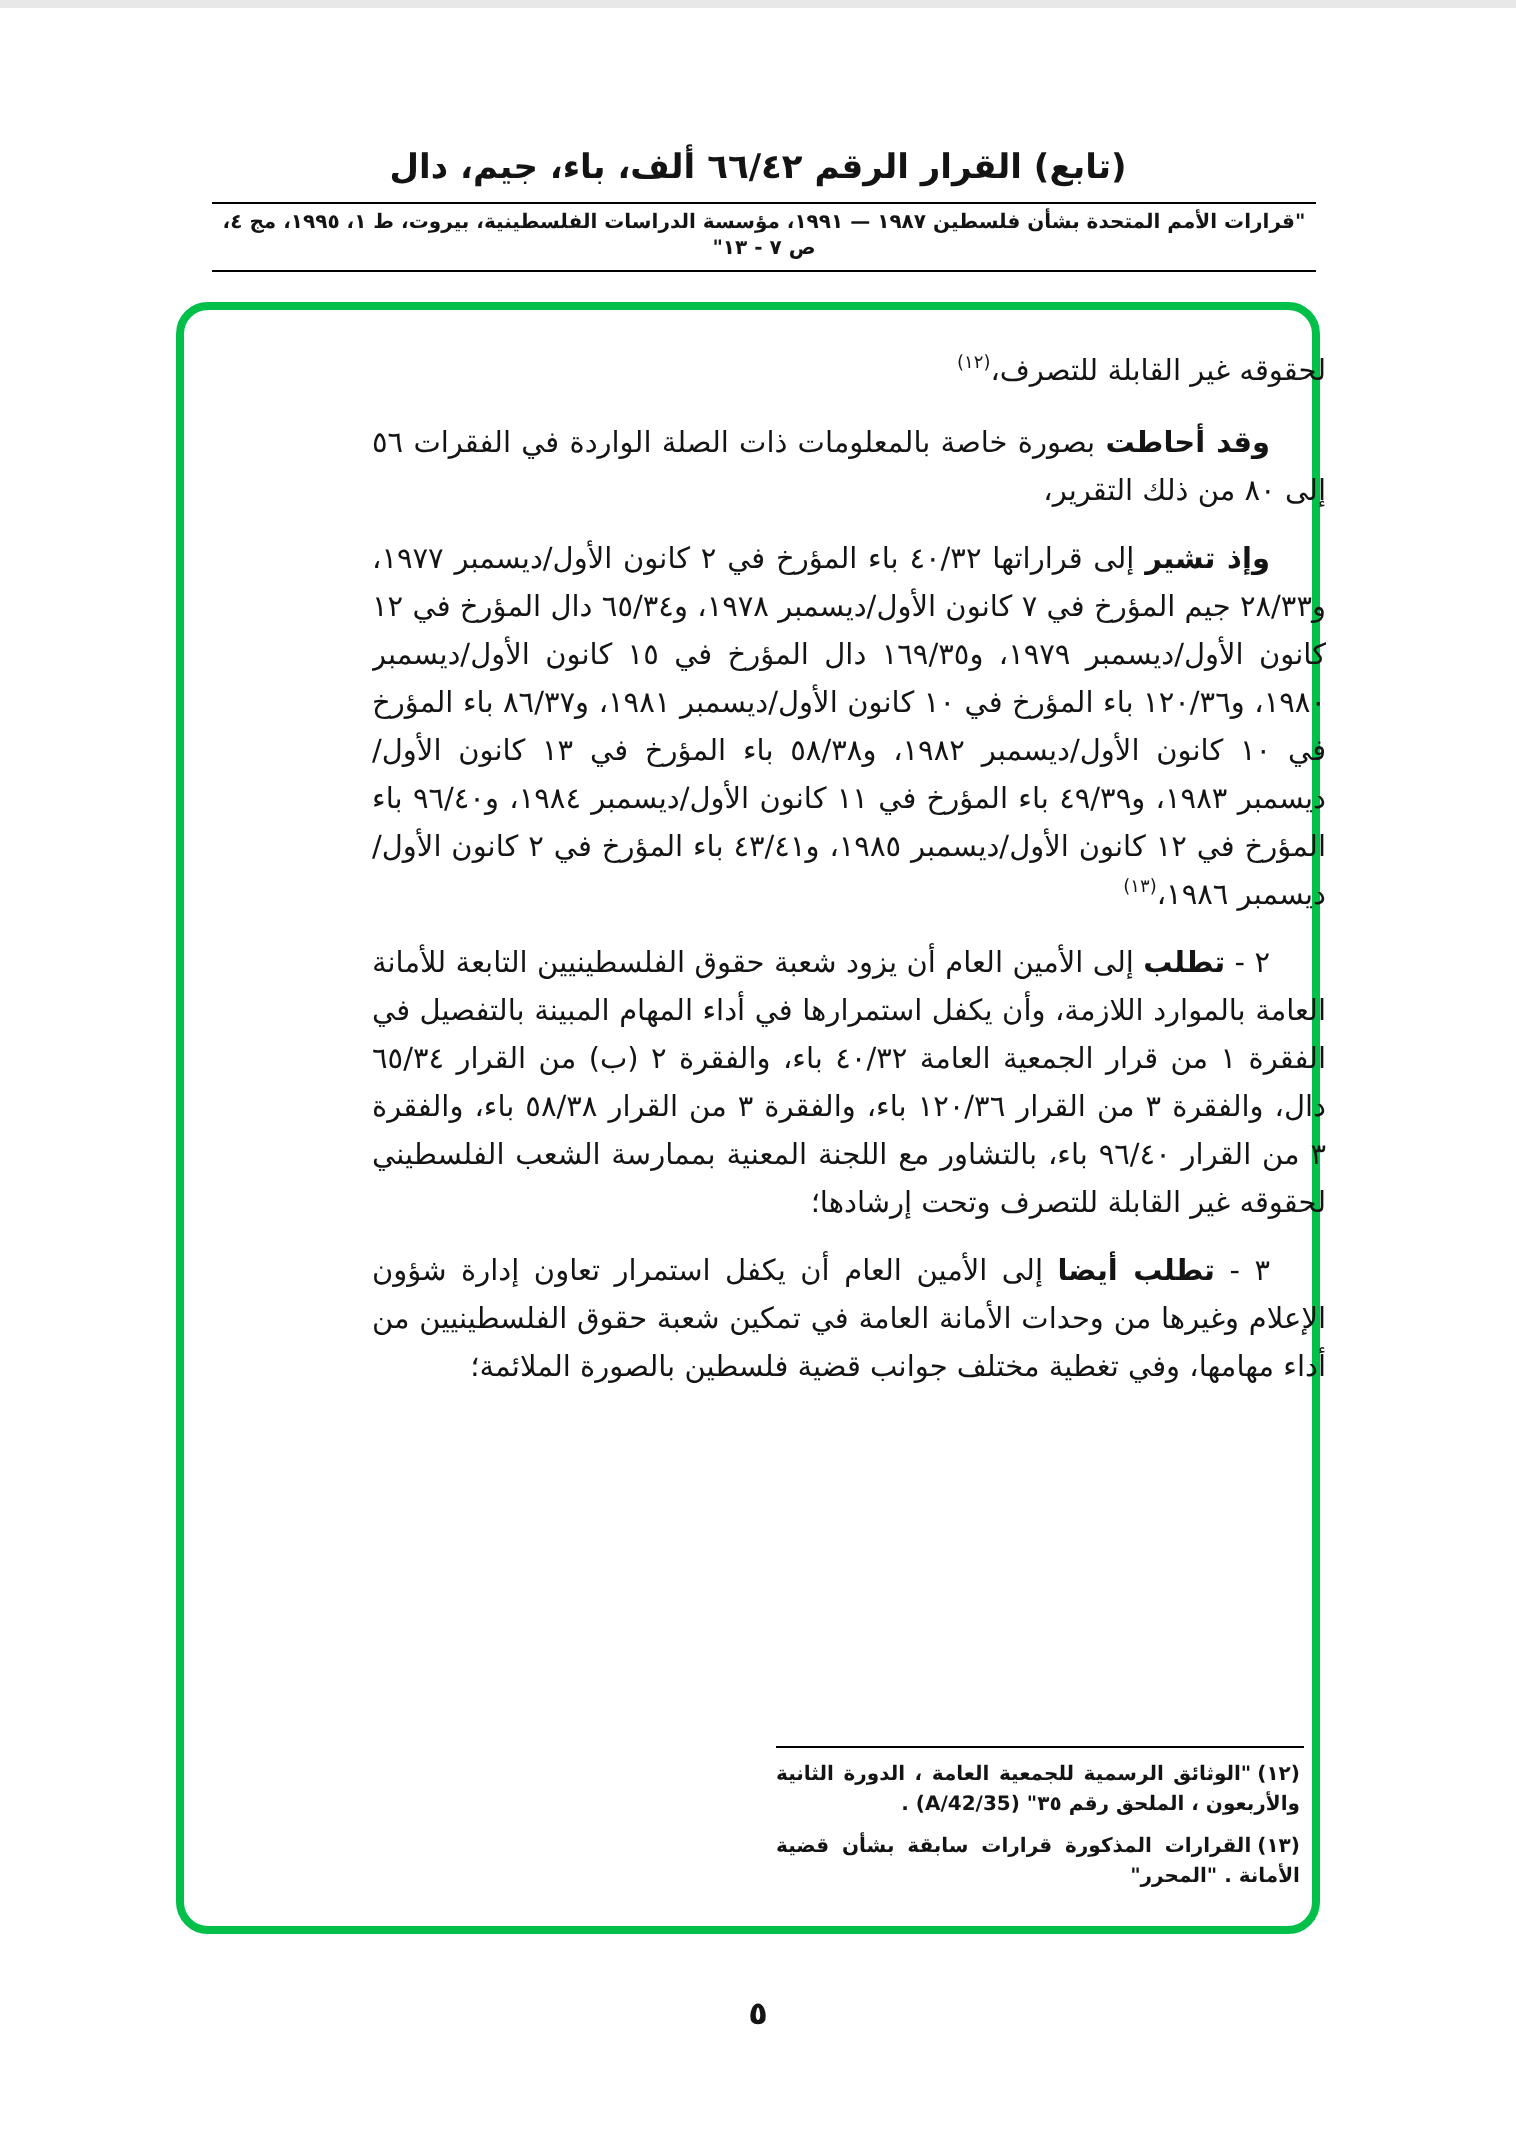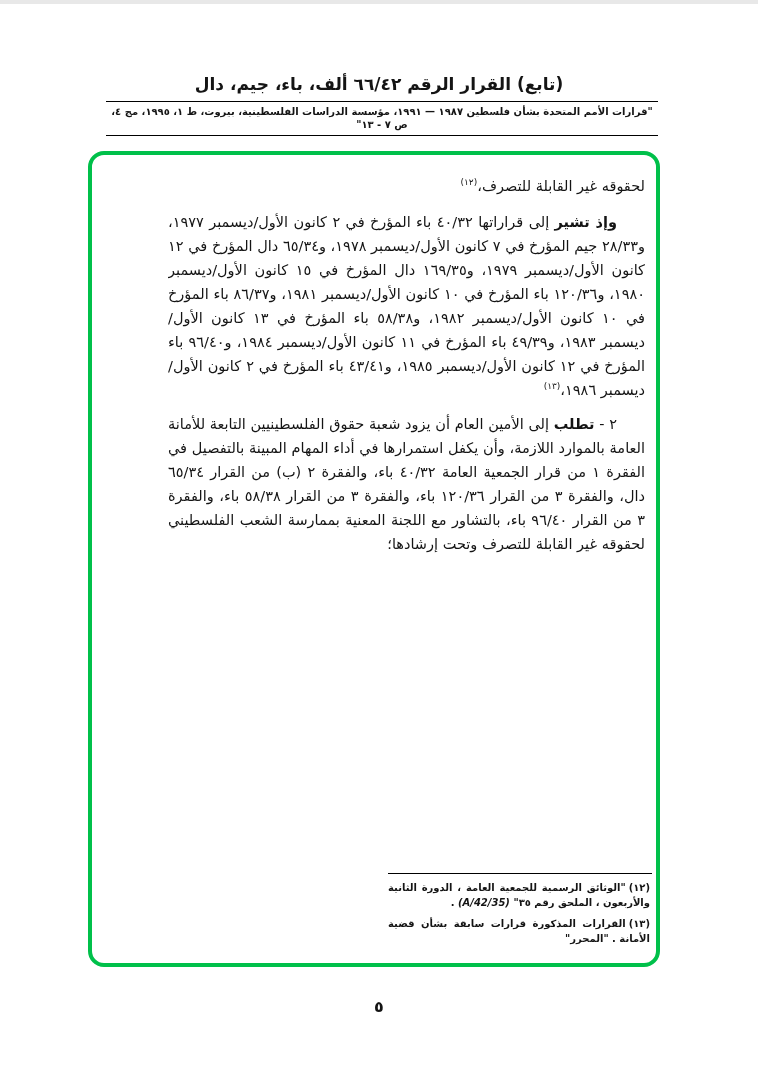--- a/index.html
+++ b/index.html
@@ -19,67 +19,69 @@
     border-top:1.6px solid #000; border-bottom:1.6px solid #000;
     padding:3px 2px 4px; text-align:center; direction:rtl;
     font-size:10px; font-weight:bold; line-height:13px;
   }
   .frame {
     position:absolute; left:88px; top:147px; width:572px; height:816px;
     border:4px solid var(--frame-green); border-radius:16px;
     box-sizing:border-box;
   }
   .body-text {
-    position:absolute; top:170px; right:113px; width:477px; height:692px;
+    position:absolute; top:170px; right:95px; width:477px; height:692px;
     overflow:hidden;
     direction:rtl; text-align:justify;
     font-size:14.5px; line-height:24px;
   }
   .body-text p { margin:0 0 10px 0; text-indent:28px; }
   .body-text p.cont { text-indent:0; margin-bottom:12px; }
   .lead { font-weight:bold; }
   sup.fn-ref { font-size:9px; line-height:0; vertical-align:super; }
   .footnote-sep {
     position:absolute; top:869px; right:106px; width:264px;
     border-top:1.5px solid #000;
   }
   .footnotes {
     position:absolute; top:876px; right:108px; width:262px;
     direction:rtl; text-align:right;
     font-size:10px; font-weight:bold; line-height:15px;
   }
   .footnote { margin:0 0 6px 0; text-align:justify; }
   .fn-marker { margin-left:3px; }
-  .latin { direction:ltr; unicode-bidi:embed; font-family:"DejaVu Sans", sans-serif;font-style:italic; }
+  .latin { direction:ltr; unicode-bidi:embed; font-family:"DejaVu Sans", sans-serif; }
   .page-num {
     position:absolute; top:993px; left:0; right:0;
     text-align:center; font-size:16px; font-weight:bold;
   }
 </style>
 </head>
 <body>
 
 <div class="page" style="--frame-green: #00c04a;">
 
   <div class="doc-title">(تابع) القرار الرقم ٦٦/٤٢ ألف، باء، جيم، دال</div>
 
   <div class="source-block">"قرارات الأمم المتحدة بشأن فلسطين ١٩٨٧ — ١٩٩١، مؤسسة الدراسات الفلسطينية، بيروت، ط ١، ١٩٩٥، مج ٤، ص ٧ - ١٣"</div>
 
   <div class="frame"></div>
 
   <div class="body-text">
 
     <p class="cont"><span>لحقوقه غير القابلة للتصرف،</span><sup class="fn-ref">(١٢)</sup></p>
 
+    <p><span class="lead">وقد أحاطت</span><span> بصورة خاصة بالمعلومات ذات الصلة الواردة في الفقرات ٥٦ إلى ٨٠ من ذلك التقرير،</span></p>
 
     <p><span class="lead">وإذ تشير</span><span> إلى قراراتها ٤٠/٣٢ باء المؤرخ في ٢ كانون الأول/ديسمبر ١٩٧٧، و٢٨/٣٣ جيم المؤرخ في ٧ كانون الأول/ديسمبر ١٩٧٨، و٦٥/٣٤ دال المؤرخ في ١٢ كانون الأول/ديسمبر ١٩٧٩، و١٦٩/٣٥ دال المؤرخ في ١٥ كانون الأول/ديسمبر ١٩٨٠، و١٢٠/٣٦ باء المؤرخ في ١٠ كانون الأول/ديسمبر ١٩٨١، و٨٦/٣٧ باء المؤرخ في ١٠ كانون الأول/ديسمبر ١٩٨٢، و٥٨/٣٨ باء المؤرخ في ١٣ كانون الأول/ديسمبر ١٩٨٣، و٤٩/٣٩ باء المؤرخ في ١١ كانون الأول/ديسمبر ١٩٨٤، و٩٦/٤٠ باء المؤرخ في ١٢ كانون الأول/ديسمبر ١٩٨٥، و٤٣/٤١ باء المؤرخ في ٢ كانون الأول/ديسمبر ١٩٨٦،</span><sup class="fn-ref">(١٣)</sup></p>
 
 
     <p><span class="num">٢ - </span><span class="lead">تطلب</span><span> إلى الأمين العام أن يزود شعبة حقوق الفلسطينيين التابعة للأمانة العامة بالموارد اللازمة، وأن يكفل استمرارها في أداء المهام المبينة بالتفصيل في الفقرة ١ من قرار الجمعية العامة ٤٠/٣٢ باء، والفقرة ٢ (ب) من القرار ٦٥/٣٤ دال، والفقرة ٣ من القرار ١٢٠/٣٦ باء، والفقرة ٣ من القرار ٥٨/٣٨ باء، والفقرة ٣ من القرار ٩٦/٤٠ باء، بالتشاور مع اللجنة المعنية بممارسة الشعب الفلسطيني لحقوقه غير القابلة للتصرف وتحت إرشادها؛</span></p>
 
+    <p><span class="num">٣ - </span><span class="lead">تطلب أيضا</span><span> إلى الأمين العام أن يكفل استمرار تعاون إدارة شؤون الإعلام وغيرها من وحدات الأمانة العامة في تمكين شعبة حقوق الفلسطينيين من أداء مهامها، وفي تغطية مختلف جوانب قضية فلسطين بالصورة الملائمة؛</span></p>
 
   </div>
 
   <div class="footnote-sep"></div>
 
   <div class="footnotes">
     <p class="footnote"><span class="fn-marker">(١٢)</span><span>"الوثائق الرسمية للجمعية العامة ، الدورة الثانية والأربعون ، الملحق رقم ٣٥" </span><span class="latin">(A/42/35)</span><span> .</span></p>
     <p class="footnote"><span class="fn-marker">(١٣)</span><span>القرارات المذكورة قرارات سابقة بشأن قضية الأمانة . "المحرر"</span><span class="latin"></span><span></span></p>
   </div>
 

